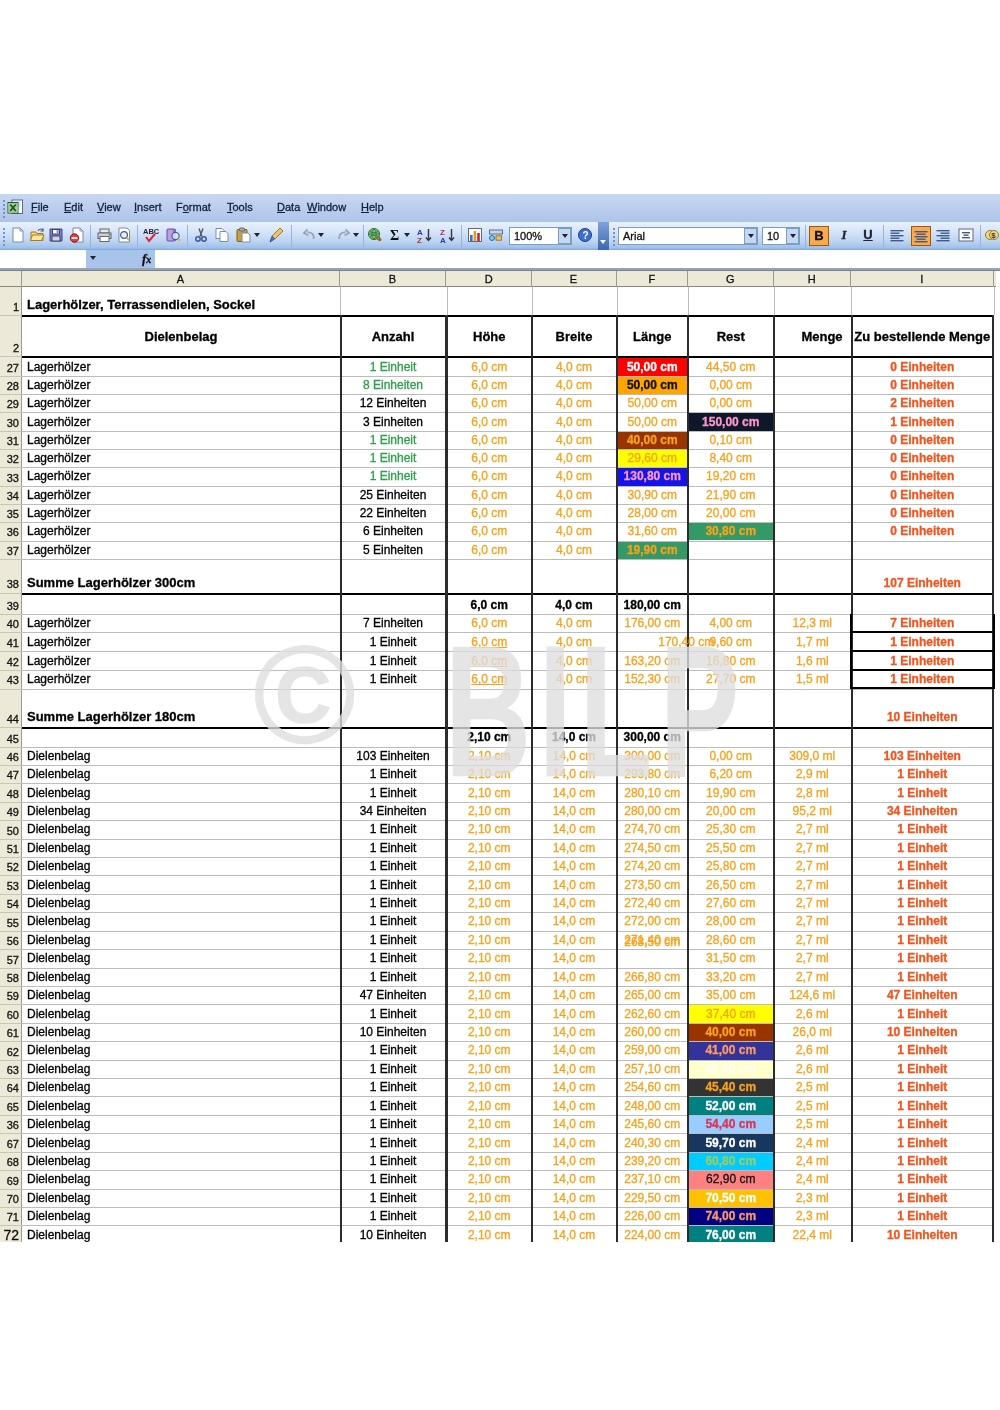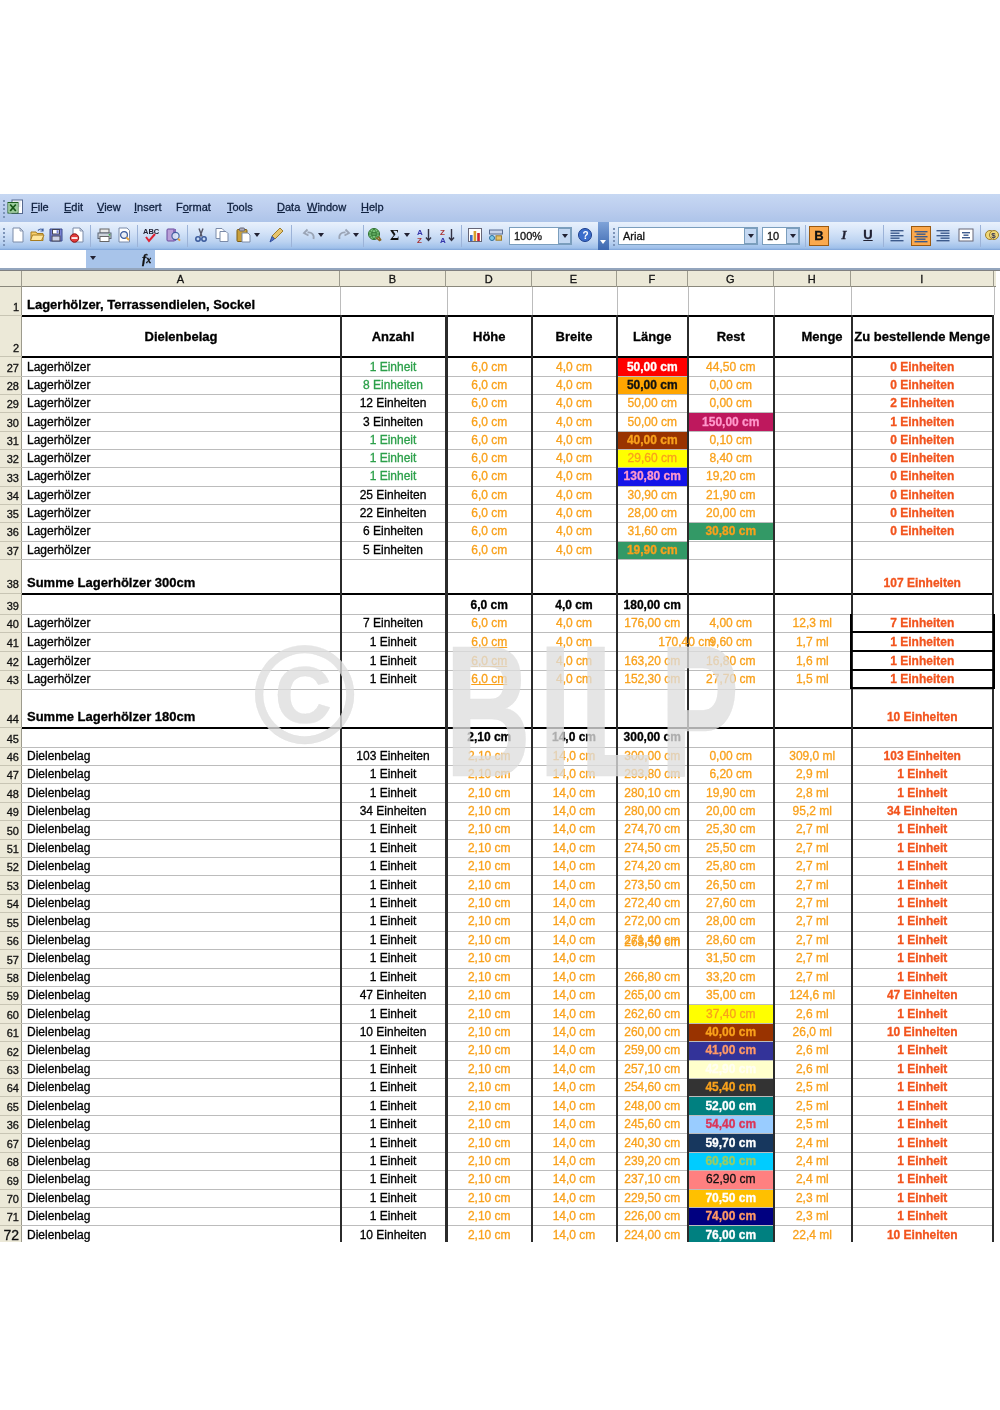--- a/index.html
+++ b/index.html
@@ -315,21 +315,21 @@
 <div class="ab" style="left:0;top:1170.1599999999999px;width:19px;height:18.420000000000073px;font-size:11px;color:#111;display:flex;align-items:flex-end;justify-content:flex-end;padding-bottom:2px;line-height:1">69</div>
 <div class="ab" style="left:0;top:1188.58px;width:22px;height:1px;background:#c8c5b4"></div>
 <div class="ab" style="left:0;top:1188.58px;width:19px;height:18.420000000000073px;font-size:11px;color:#111;display:flex;align-items:flex-end;justify-content:flex-end;padding-bottom:2px;line-height:1">70</div>
 <div class="ab" style="left:0;top:1207.0px;width:22px;height:1px;background:#c8c5b4"></div>
 <div class="ab" style="left:0;top:1207.0px;width:19px;height:18.420000000000073px;font-size:11px;color:#111;display:flex;align-items:flex-end;justify-content:flex-end;padding-bottom:2px;line-height:1">71</div>
 <div class="ab" style="left:0;top:1225.42px;width:22px;height:1px;background:#c8c5b4"></div>
 <div class="ab" style="left:0;top:1225.42px;width:19px;height:18.420000000000073px;font-size:14px;color:#111;display:flex;align-items:flex-end;justify-content:flex-end;padding-bottom:2px;line-height:1">72</div>
 <div class="ab" style="left:0;top:1243.8400000000001px;width:22px;height:1px;background:#c8c5b4"></div>
 <div class="cell" style="left:616.5px;top:357.5px;width:71.5px;height:18.30000000000001px;background:#ff0000;color:#fff;font-weight:bold">50,00 cm</div>
 <div class="cell" style="left:616.5px;top:375.8px;width:71.5px;height:18.30000000000001px;background:#ffa500;color:#111;font-weight:bold">50,00 cm</div>
-<div class="cell" style="left:688px;top:412.40000000000003px;width:85.5px;height:18.30000000000001px;background:#be185d;color:#ff99cc;font-weight:bold">150,00 cm</div>
+<div class="cell" style="left:688px;top:412.40000000000003px;width:85.5px;height:18.30000000000001px;background:#0f172a;color:#ff99cc;font-weight:bold">150,00 cm</div>
 <div class="cell" style="left:616.5px;top:430.70000000000005px;width:71.5px;height:18.30000000000001px;background:#993300;color:#f9a11b;font-weight:bold">40,00 cm</div>
 <div class="cell" style="left:616.5px;top:449.00000000000006px;width:71.5px;height:18.30000000000001px;background:#ffff00;color:#f9a11b;font-weight:normal">29,60 cm</div>
 <div class="cell" style="left:616.5px;top:467.30000000000007px;width:71.5px;height:18.30000000000001px;background:#1414e8;color:#ff99cc;font-weight:bold">130,80 cm</div>
 <div class="cell" style="left:688px;top:522.2px;width:85.5px;height:18.299999999999955px;background:#339966;color:#f9a11b;font-weight:bold">30,80 cm</div>
 <div class="cell" style="left:616.5px;top:540.5px;width:71.5px;height:18.299999999999955px;background:#339966;color:#f9a11b;font-weight:bold">19,90 cm</div>
 <div class="cell" style="left:688px;top:1004.3799999999994px;width:85.5px;height:18.41999999999996px;background:#ffff00;color:#f9a11b;font-weight:normal">37,40 cm</div>
 <div class="cell" style="left:688px;top:1022.7999999999994px;width:85.5px;height:18.41999999999996px;background:#993300;color:#f9a11b;font-weight:bold">40,00 cm</div>
 <div class="cell" style="left:688px;top:1041.2199999999993px;width:85.5px;height:18.420000000000073px;background:#333399;color:#ff9966;font-weight:bold">41,00 cm</div>
 <div class="cell" style="left:688px;top:1059.6399999999994px;width:85.5px;height:18.420000000000073px;background:#ffffcc;color:#fffef2;font-weight:bold">42,90 cm</div>
 <div class="cell" style="left:688px;top:1078.0599999999995px;width:85.5px;height:18.420000000000073px;background:#333333;color:#f9a11b;font-weight:bold">45,40 cm</div>

